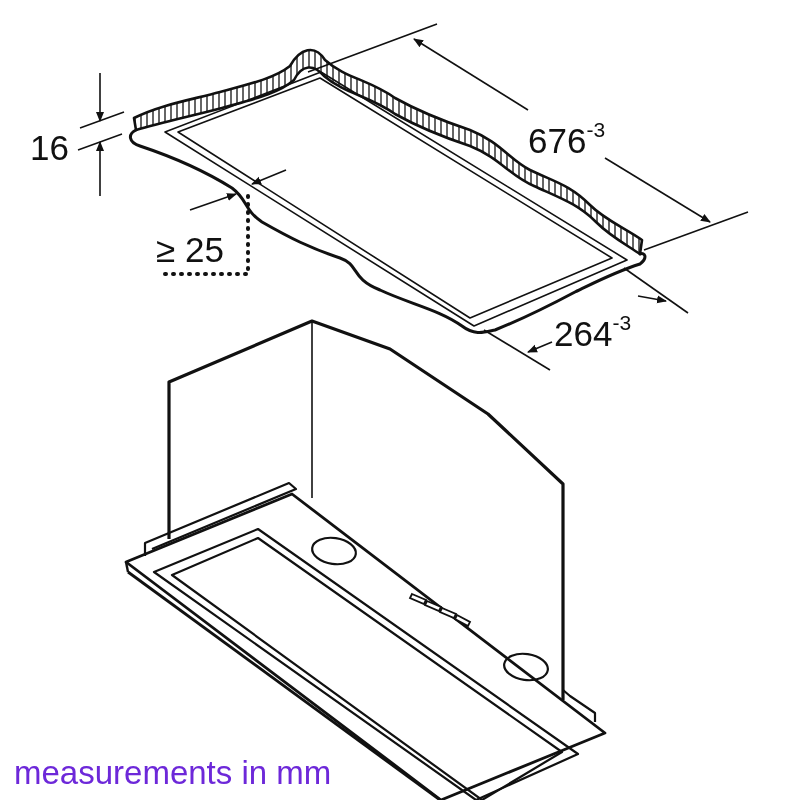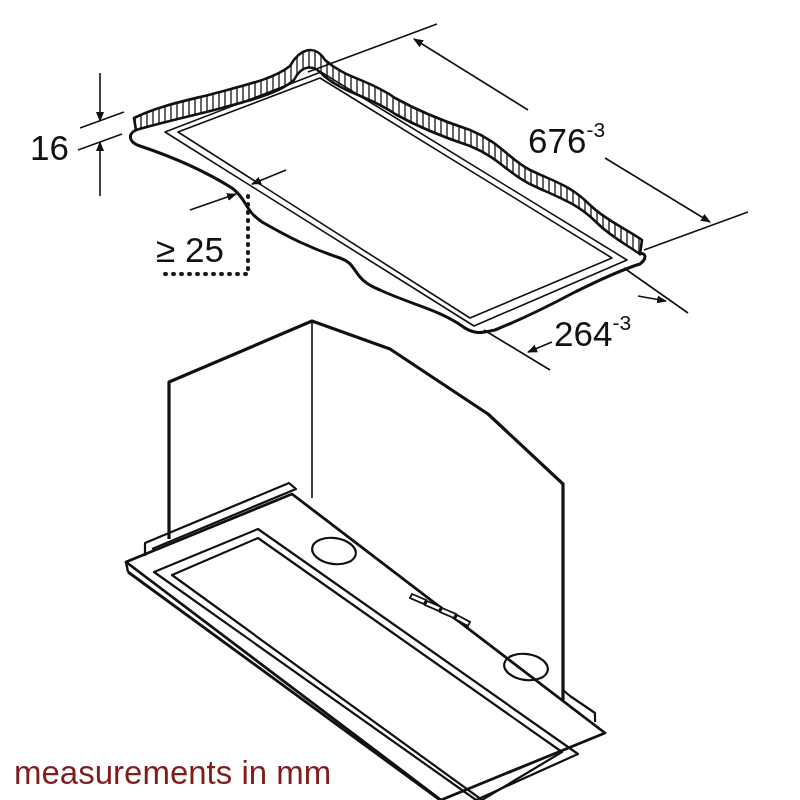--- a/index.html
+++ b/index.html
@@ -1,21 +1,21 @@
 <!DOCTYPE html>
 <html><head>
 <meta charset="utf-8">
 <style>
   html, body { margin: 0; padding: 0; background: #ffffff; }
   body { width: 800px; height: 800px; position: relative; overflow: hidden; }
   svg { position: absolute; left: 0; top: 0; }
   .lbl { font-family: "Liberation Sans", sans-serif; fill: #111; }
   .dim { font-size: 35px; }
   .sup { font-size: 21px; }
-  .caption { font-family: "Liberation Sans", sans-serif; font-size: 33px; color: #7f1d1d;
+  .caption { font-family: "Liberation Sans", sans-serif; font-size: 33px; color: #6d28d9;
              position: absolute; left: 14px; top: 754px; text-align: right; }
 </style>
 </head>
 <body>
 
 <svg width="800" height="800" viewBox="0 0 800 800">
   <defs>
     <marker id="arr" markerWidth="10" markerHeight="10" refX="9" refY="5" orient="auto" markerUnits="userSpaceOnUse">
       <path d="M0,1 L10,5 L0,9 Z" fill="#111"></path>
     </marker>

